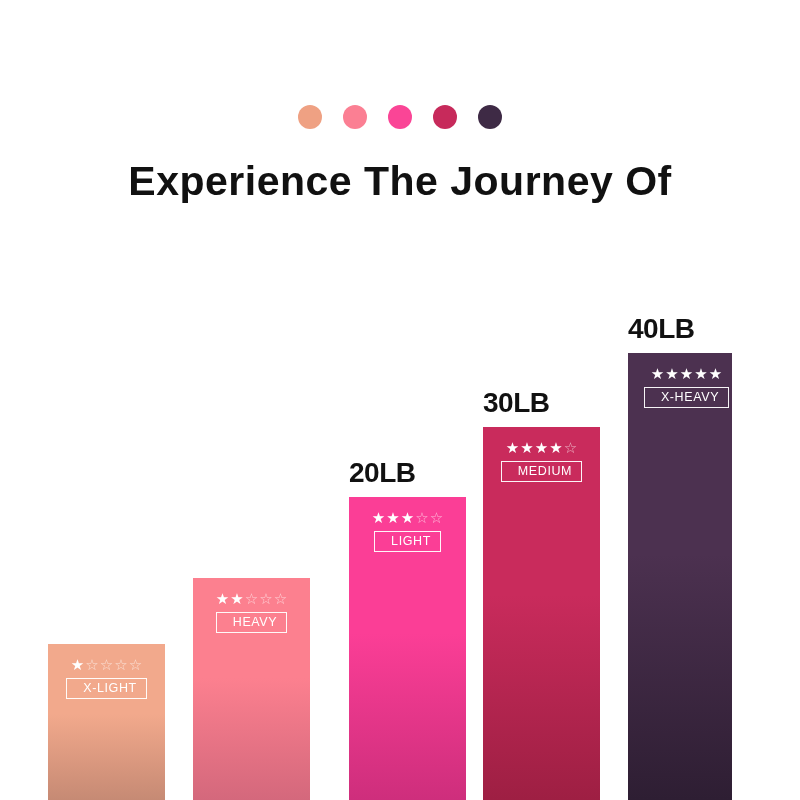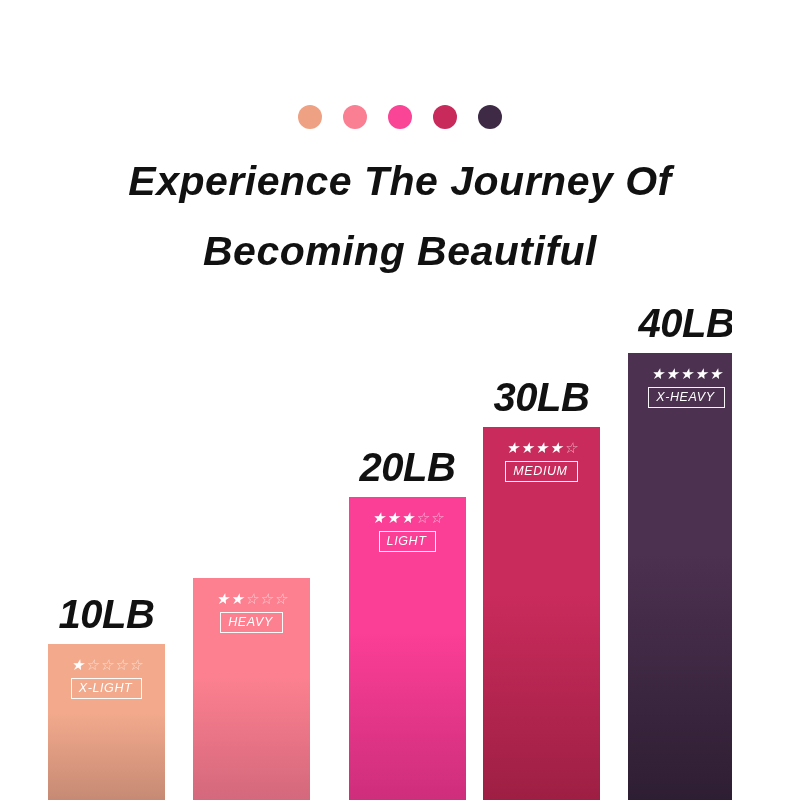--- a/index.html
+++ b/index.html
@@ -9,21 +9,20 @@
   }
   body {
     font-family: "Liberation Sans", sans-serif;
   }
   #stage {
     position: relative;
     width: 732px;
     height: 800px;
     background: #ffffff;
     overflow: hidden;
-    font-style: italic;
   }
 
   
   #dots-row {
     position: absolute;
     left: 0;
     top: 104px;
     width: 800px;
     height: 26px;
     display: flex;
@@ -65,23 +64,22 @@
   }
   .bar-group {
     position: absolute;
     bottom: 0;
     width: 117px;
   }
   .bar-weight {
     position: absolute;
     left: 0;
     width: 117px;
-    text-align: center;
     font-weight: bold;
-    font-size: 40px;
+    font-size: 28px;
     color: #111111;
     letter-spacing: -0.5px;
     line-height: 1;
   }
   .bar-col {
     position: absolute;
     left: 0;
     bottom: 0;
     width: 117px;
   }
@@ -111,46 +109,44 @@
     letter-spacing: 0px;
   }
   .star-off {
     opacity: 0.62;
   }
   .badge {
     border: 1.6px solid rgba(255,255,255,0.95);
     color: #ffffff;
     font-size: 12.5px;
     letter-spacing: 0.6px;
-    padding: 3px 9px 3px 7px;
+    padding: 3px 9px 3px 16px;
     line-height: 13px;
     white-space: nowrap;
   }
 </style>
 </head>
 <body>
 
 <div id="stage">
 
   <div id="dots-row">
       <span class="dot" style="background: rgb(239, 161, 131);"></span>
       <span class="dot" style="background: rgb(251, 127, 147);"></span>
       <span class="dot" style="background: rgb(250, 69, 150);"></span>
       <span class="dot" style="background: rgb(199, 42, 91);"></span>
       <span class="dot" style="background: rgb(62, 42, 69);"></span>
     </div>
 
   <div id="heading">
     <span class="hl">Experience The Journey Of</span>
-    <span class="hl">Becoming Beautiful</span>
   </div>
 
   <div id="chart">
       <div class="bar-group" style="left: 48px; height: 214px;">
-        <div class="bar-weight" style="bottom: 166px;">10LB</div>
         <div class="bar-col" style="height: 156px;">
           <div class="bar-inner" style="background: linear-gradient(rgb(242, 169, 140) 0%, rgb(242, 169, 140) 45%, rgb(198, 138, 116) 100%);"></div>
           <div class="bar-content">
             <div class="stars">
               <span class="star-on">★</span>
               <span class="star-off">☆</span>
               <span class="star-off">☆</span>
               <span class="star-off">☆</span>
               <span class="star-off">☆</span>
             </div>

